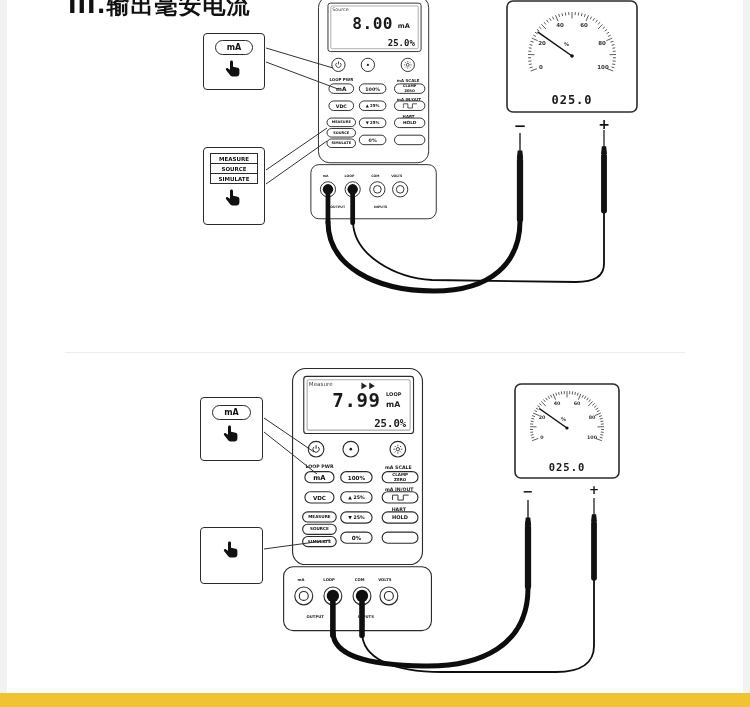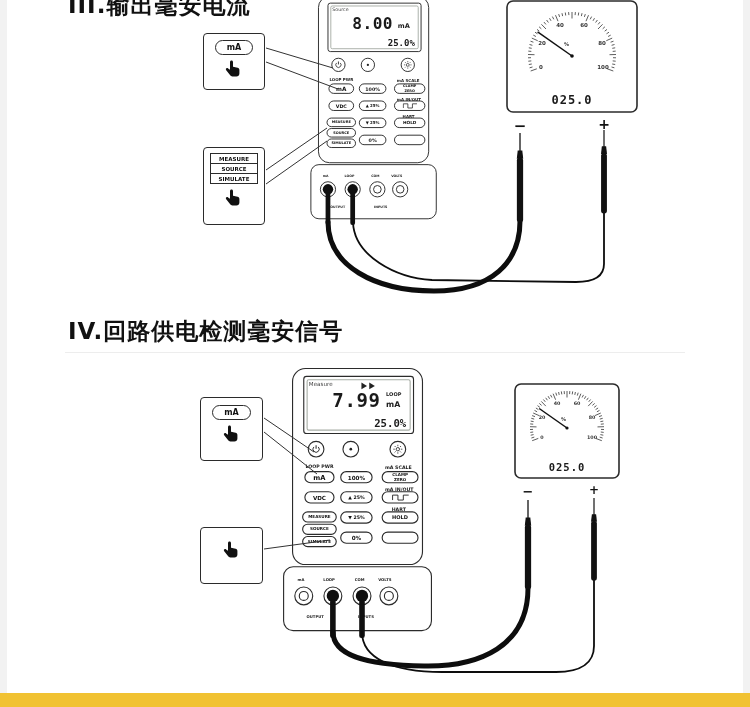--- a/index.html
+++ b/index.html
@@ -94,21 +94,20 @@
   .leader{stroke:#333;stroke-width:1;}
 </style>
 </head>
 <body>
 
 <div class="page">
   <div class="edge left"></div>
   <div class="edge right"></div>
 
   <h2 class="title t3">III.输出毫安电流</h2>
-  <h2 class="title t4">IV.回路供电检测毫安信号</h2>
   <div class="rule"></div>
 
   <div class="device d3">
     <div class="dev-face">
       <div class="dev-lcd">
         <div class="lcd-inner"></div>
         <span class="lcd-mode">Source</span>
         <span class="lcd-value">8.00</span>
         <span class="lcd-unit">mA</span>
         <span class="lcd-pct">25.0%</span>

